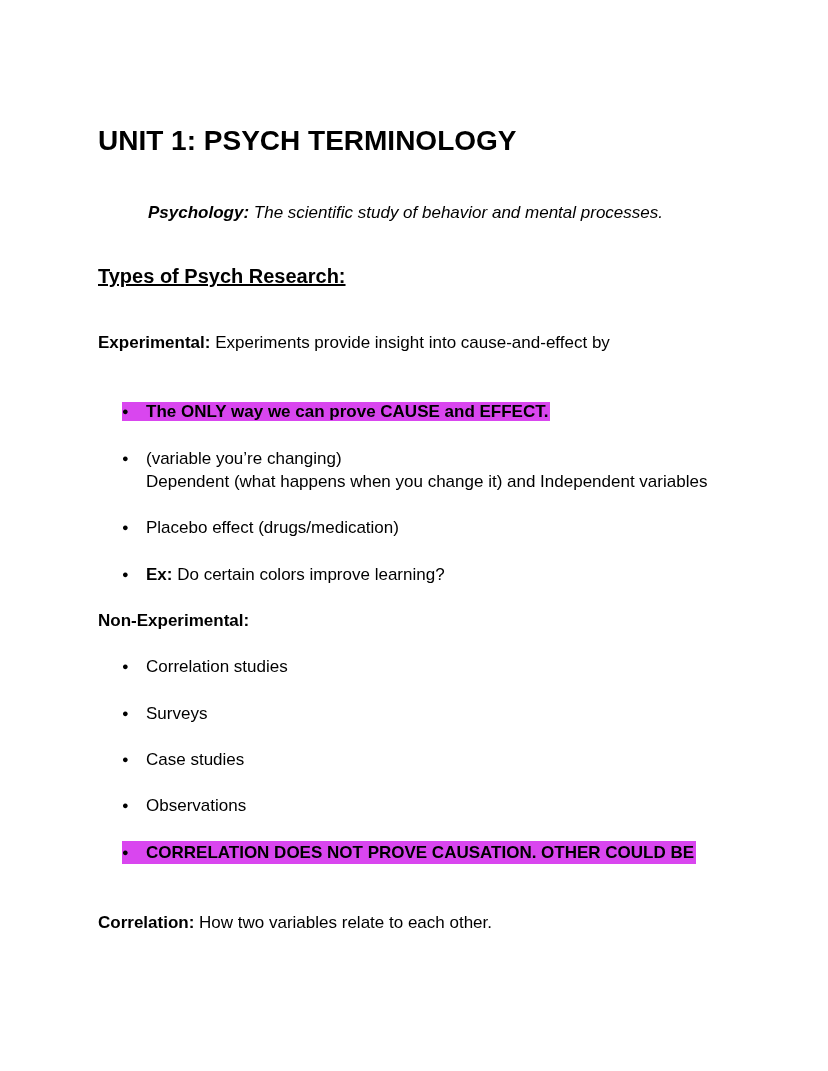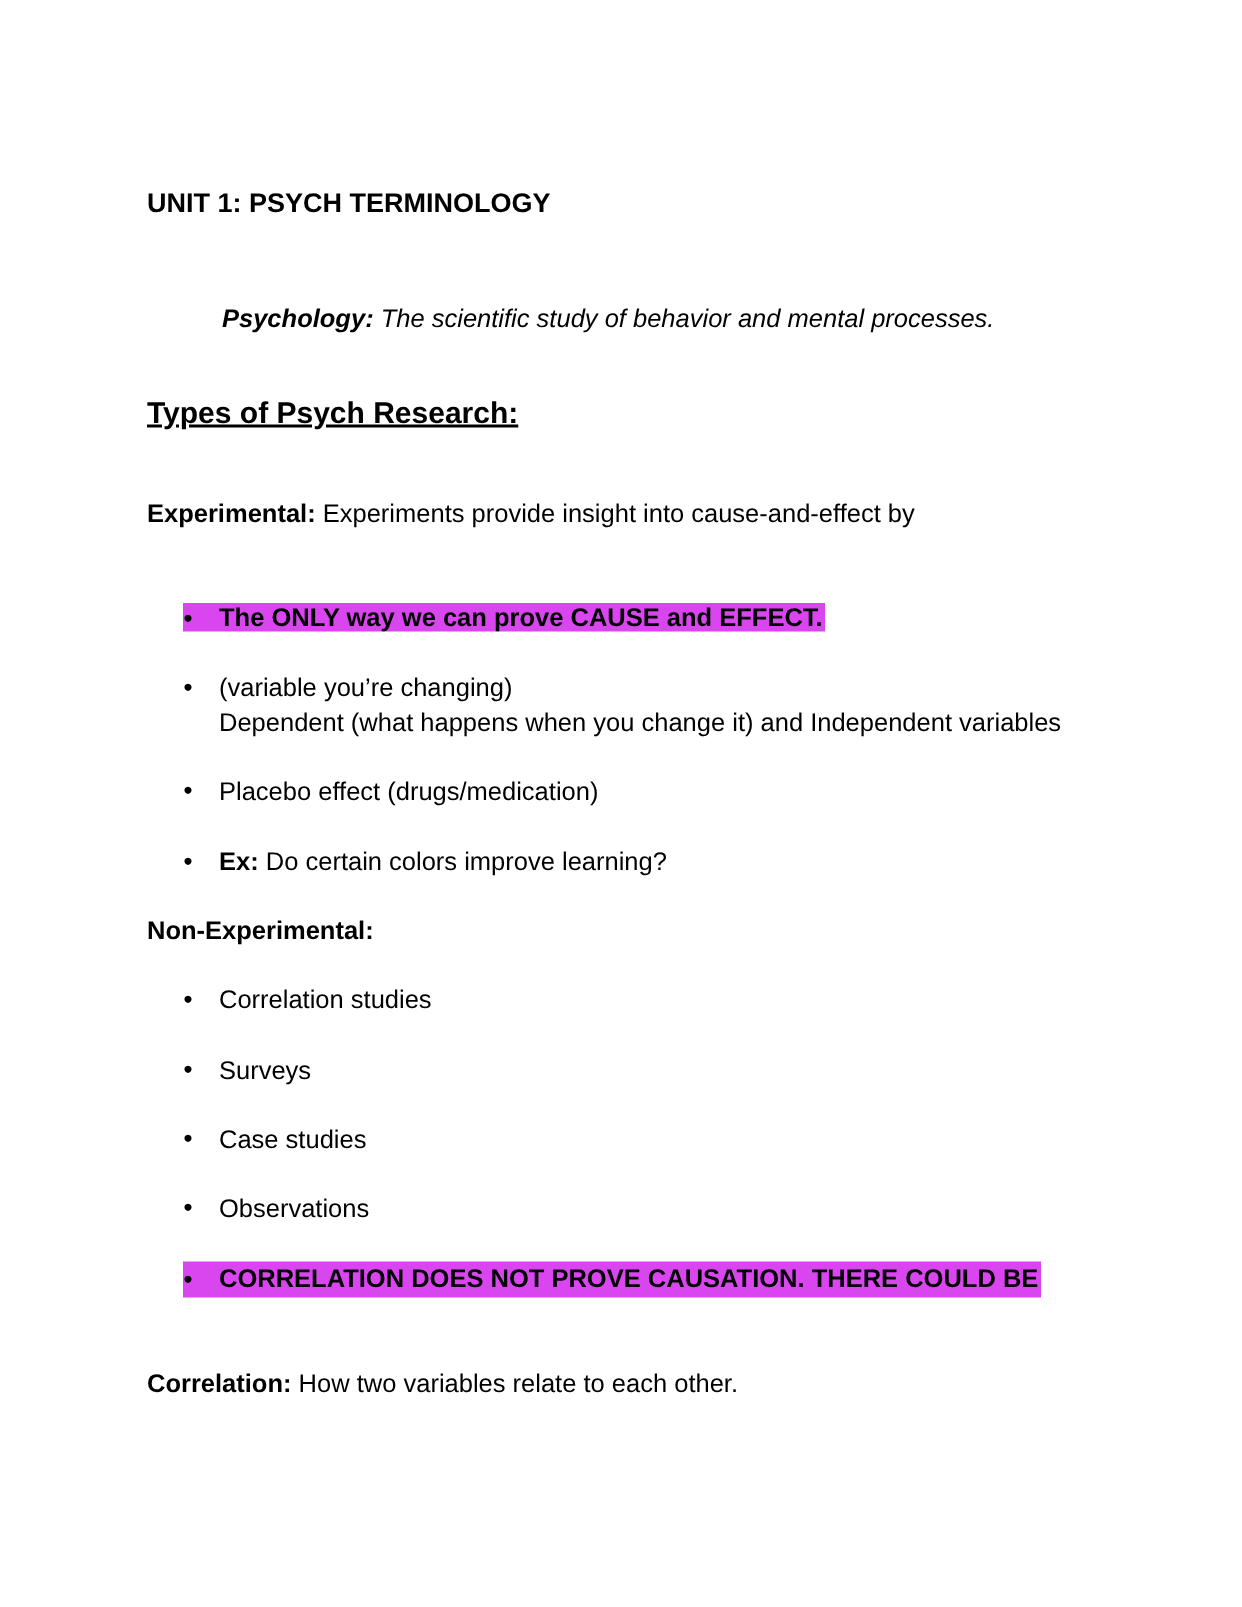--- a/index.html
+++ b/index.html
@@ -1,21 +1,21 @@
 <!DOCTYPE html>
 <html><head>
 <meta charset="utf-8">
 <style>
   html, body { margin: 0; padding: 0; background: #ffffff; }
   body {
     width: 828px; height: 1071px; position: relative; overflow: hidden;
     font-family: "Liberation Sans", sans-serif; color: #000000;
   }
   .abs { position: absolute; white-space: nowrap; }
-  .title { left: 98px; top: 125px; font-size: 18px; font-weight: bold; }
+  .title { left: 98px; top: 125px; font-size: 28px; font-weight: bold; }
   .def { left: 148px; top: 203px; font-size: 17px; font-style: italic; }
   .def b { font-weight: bold; }
   .h2 { left: 98px; top: 265px; font-size: 20px; font-weight: bold; text-decoration: underline; }
   .para { left: 98px; font-size: 17px; line-height: 23px; }
   .para b { font-weight: bold; }
   .li { left: 122px; font-size: 17px; line-height: 23px; }
   .li .dot { position: absolute; left: 0; top: 0; width: 24px; }
   .li .txt { display: inline-block; margin-left: 24px; white-space: nowrap; }
   .hl { background: #d946ef; }
   .bold { font-weight: bold; }
@@ -73,18 +73,18 @@
     <span class="dot" style="font-size:11px;line-height:23px;">●</span>
     <span class="txt">Case studies</span>
   </div>
 
   <div class="abs li" style="top:794px;">
     <span class="dot" style="font-size:11px;line-height:23px;">●</span>
     <span class="txt">Observations</span>
   </div>
 
   <div class="abs li bold" style="top:841px;">
-    <div><span class="hl" style="display:inline-block;padding-right:2px;"><span style="font-size:11px;vertical-align:2px;display:inline-block;width:24px;">●</span><span>CORRELATION DOES NOT PROVE CAUSATION. THERE COULD BE</span></span></div>
+    <div><span class="hl" style="display:inline-block;padding-right:2px;"><span style="font-size:11px;vertical-align:2px;display:inline-block;width:24px;">●</span><span>CORRELATION DOES NOT PROVE CAUSATION. OTHER COULD BE</span></span></div>
   </div>
 
   <div class="abs para" style="top:911px;"><b>Correlation:</b><span> How two variables relate to each other.</span></div>
 
 </div>
 
 </body></html>

